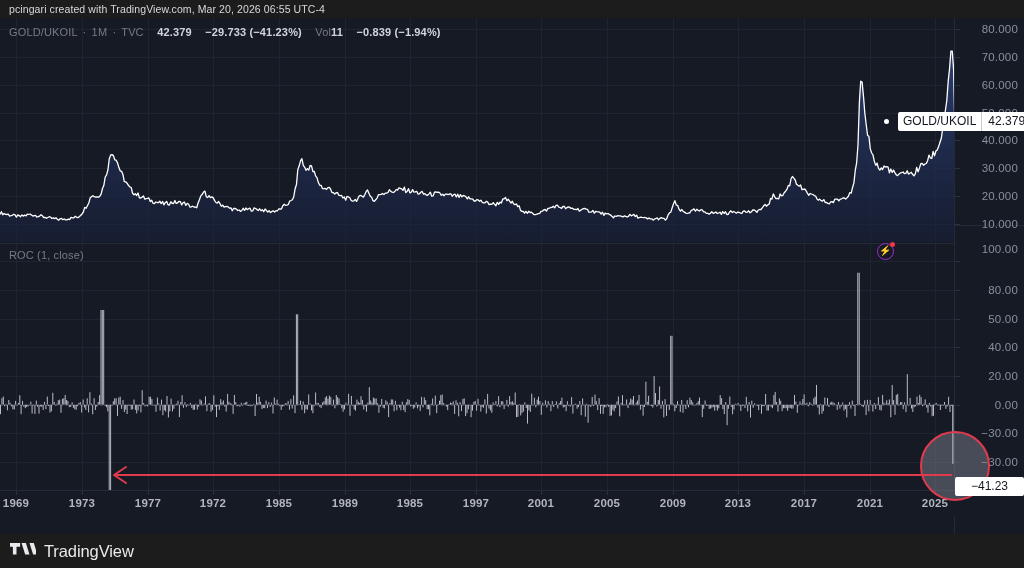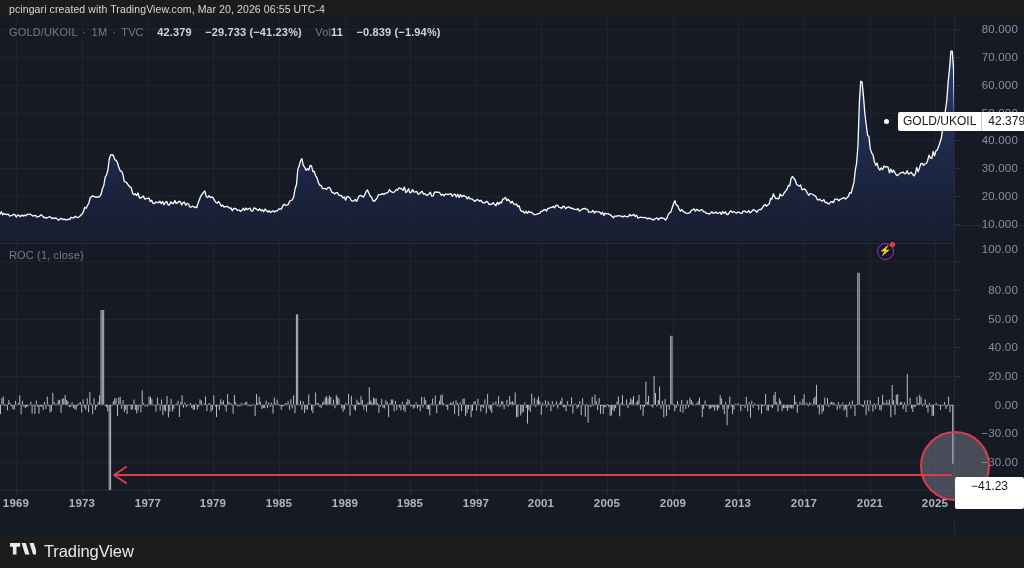--- a/index.html
+++ b/index.html
@@ -60,21 +60,21 @@
     font-size:12px;line-height:19px;white-space:nowrap;
   }
   .badge-price .b-sym{
     background:#ffffff;color:#131722;padding:0 5px;
     border-right:1px solid #c9ccd4;
   }
   .badge-price .b-val{
     background:#ffffff;color:#131722;padding:0 6px;font-weight:400;
   }
   .badge-roc{
-    position:absolute;right:0;width:69px;height:32px;
+    position:absolute;right:0;width:69px;height:19px;
     background:#ffffff;color:#131722;font-size:12px;line-height:19px;
     text-align:center;border-radius:2px;z-index:8;white-space:nowrap;
   }
 
   
   .legend{
     position:absolute;z-index:9;white-space:nowrap;
     font-size:11px;letter-spacing:.15px;
   }
   #legend-price{left:9px;top:8px;}
@@ -1001,21 +1001,21 @@
   <div class="last-dot" style="left:884px;top:119px;"></div>
 
   <div class="time-scale">
     <div id="time-ticks">
         <div class="tlabel" style="left: 16px;">1969</div>
         <div class="ttick" style="left: 16px;"></div>
         <div class="tlabel" style="left: 82px;">1973</div>
         <div class="ttick" style="left: 82px;"></div>
         <div class="tlabel" style="left: 148px;">1977</div>
         <div class="ttick" style="left: 148px;"></div>
-        <div class="tlabel" style="left: 213px;">1979</div>
+        <div class="tlabel" style="left: 213px;">1972</div>
         <div class="ttick" style="left: 213px;"></div>
         <div class="tlabel" style="left: 279px;">1985</div>
         <div class="ttick" style="left: 279px;"></div>
         <div class="tlabel" style="left: 345px;">1989</div>
         <div class="ttick" style="left: 345px;"></div>
         <div class="tlabel" style="left: 410px;">1985</div>
         <div class="ttick" style="left: 410px;"></div>
         <div class="tlabel" style="left: 476px;">1997</div>
         <div class="ttick" style="left: 476px;"></div>
         <div class="tlabel" style="left: 541px;">2001</div>

